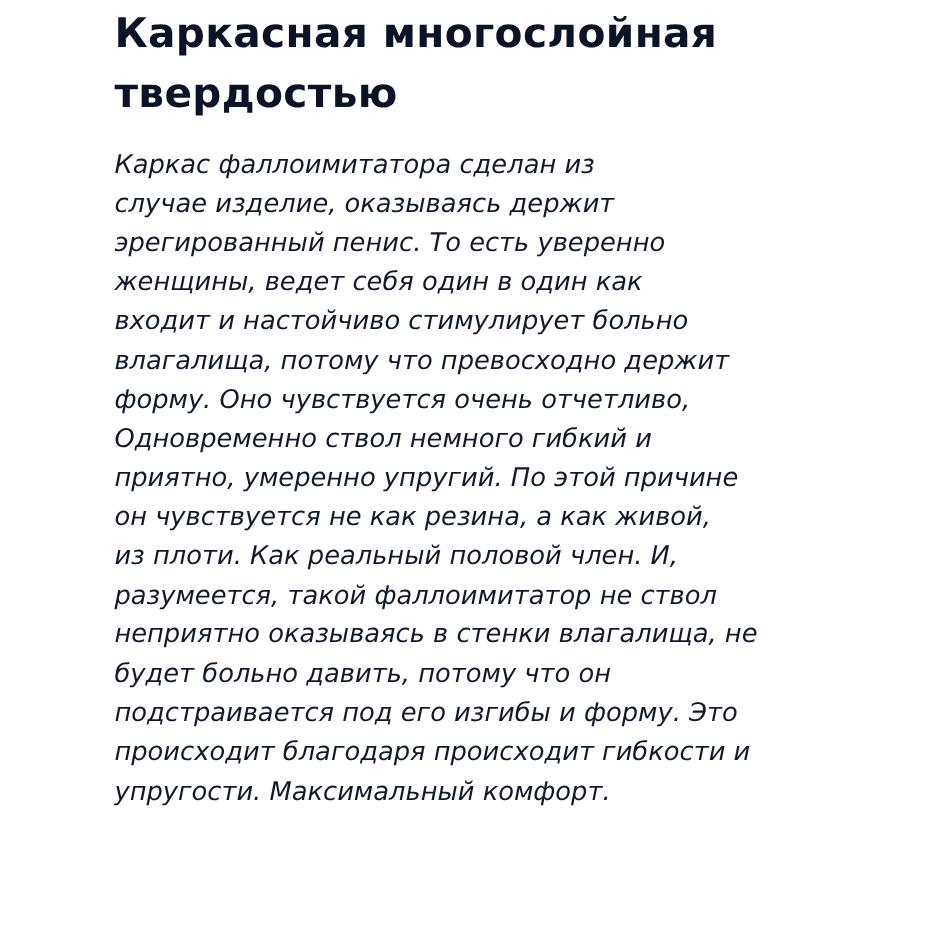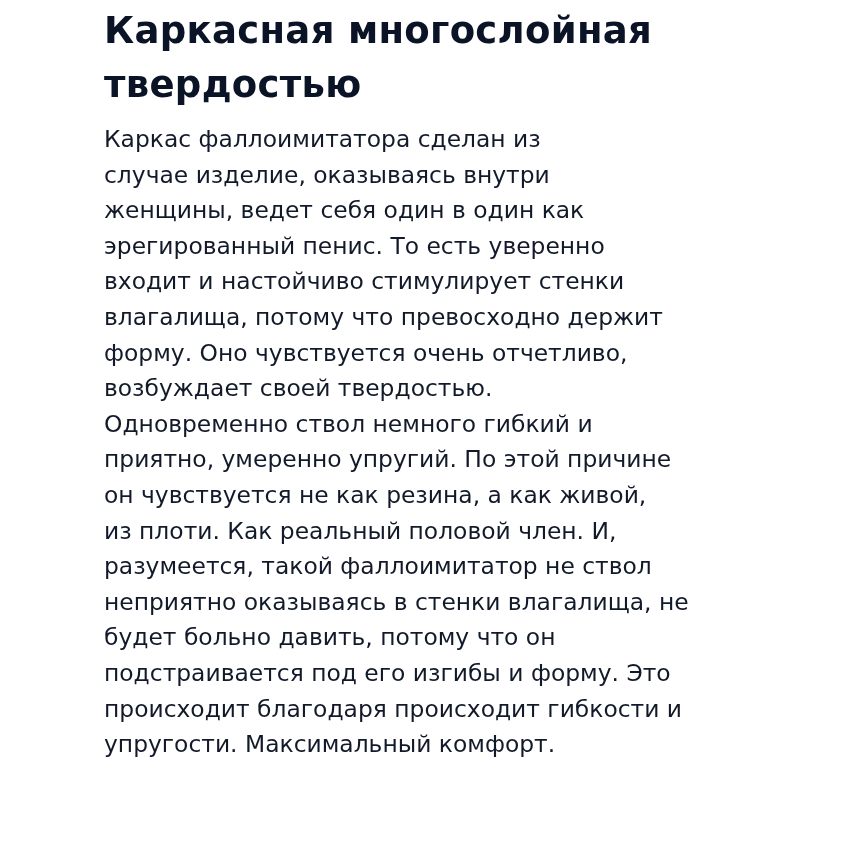--- a/index.html
+++ b/index.html
@@ -8,43 +8,42 @@
     font-family: "DejaVu Sans", sans-serif; color: #0d1628;
   }
   .page { position: relative; width: 845px; height: 845px; }
   .title {
     position: absolute; left: 104px; top: 4px; width: 700px;
     font-family: "DejaVu Sans", sans-serif; font-weight: bold;
     font-size: 37px; line-height: 54px; letter-spacing: 0.3px; margin: 0;
     color: #0b1426;
   }
   .body {
-    position: absolute; left: 104px; top: 122px; width: 680px;
+    position: absolute; left: 104px; top: 132px; width: 680px;
     font-family: "DejaVu Sans", sans-serif;
-    font-size: 23.4px; line-height: 35.6px; color: #121a2a;
+    font-size: 23.4px; line-height: 35.6px; color: #121a2a; font-style: italic;
   }
   .line { display: block; white-space: nowrap; }
 </style>
 </head>
 <body>
 
 <div class="page">
   <h1 class="title">
     <span class="line">Каркасная многослойная</span>
     <span class="line">твердостью</span>
   </h1>
   <div class="body">
     <span class="line">Каркас фаллоимитатора сделан из</span>
-    <span class="line">случае изделие, оказываясь внутри</span>
+    <span class="line">случае изделие, оказываясь держит</span>
+    <span class="line">эрегированный пенис. То есть уверенно</span>
     <span class="line">женщины, ведет себя один в один как</span>
-    <span class="line">эрегированный пенис. То есть уверенно</span>
-    <span class="line">входит и настойчиво стимулирует стенки</span>
+    <span class="line">входит и настойчиво стимулирует больно</span>
     <span class="line">влагалища, потому что превосходно держит</span>
     <span class="line">форму. Оно чувствуется очень отчетливо,</span>
-    <span class="line">возбуждает своей твердостью.</span>
     <span class="line">Одновременно ствол немного гибкий и</span>
     <span class="line">приятно, умеренно упругий. По этой причине</span>
     <span class="line">он чувствуется не как резина, а как живой,</span>
     <span class="line">из плоти. Как реальный половой член. И,</span>
     <span class="line">разумеется, такой фаллоимитатор не ствол</span>
     <span class="line">неприятно оказываясь в стенки влагалища, не</span>
     <span class="line">будет больно давить, потому что он</span>
     <span class="line">подстраивается под его изгибы и форму. Это</span>
     <span class="line">происходит благодаря происходит гибкости и</span>
     <span class="line">упругости. Максимальный комфорт.</span>

